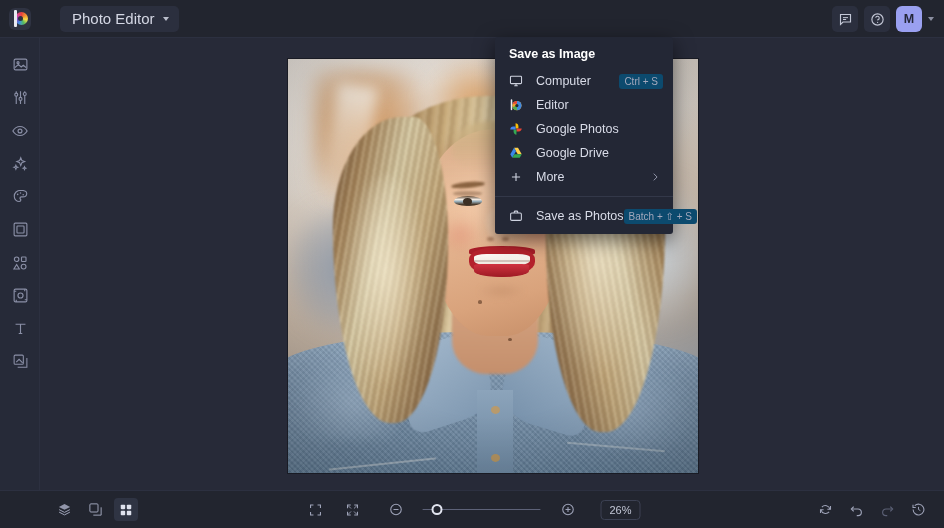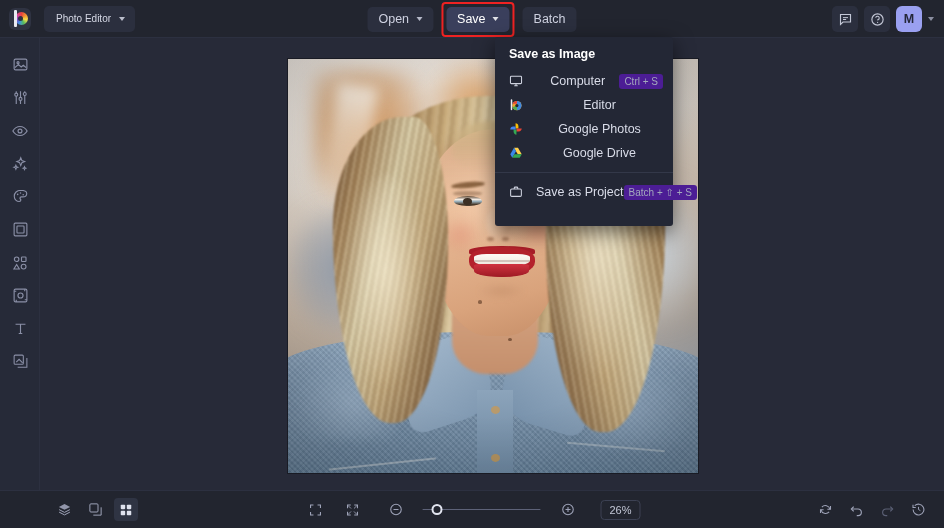--- a/index.html
+++ b/index.html
@@ -48,26 +48,26 @@
     z-index: 2;
   }
   .logo .bhole {
     position:absolute; left:9px; top:8px;
     width:5px;height:5px;border-radius:50%;
     background:#2f3342; z-index:3;
   }
 
   .pe-btn {
     height: 26px;
-    margin-left: 4px;
+    margin-left: 20px;
     padding: 0 10px 0 12px;
     background: #2b2f3e;
     border-radius: 5px;
     display: flex; align-items: center; gap: 8px;
-    color: #d4d7e4; font-size: 10px;
+    color: #d4d7e4; font-size: 15px;
     cursor: pointer;
   }
   .caret {
     width: 0; height: 0;
     border-left: 3.6px solid transparent;
     border-right: 3.6px solid transparent;
     border-top: 4.2px solid currentColor;
     opacity: .85;
   }
 
@@ -407,44 +407,44 @@
   }
 
   
   .menu {
     position: absolute;
     left: 495px; top: 37px;
     width: 178px;
     background: #232735;
     border-radius: 3px;
     box-shadow: 0 6px 20px rgba(0,0,0,.55);
-    padding: 6px 0 22px 0;
+    padding: 6px 0 6px 0;
     z-index: 40;
   }
   .menu-title {
     padding: 4px 14px 8px 14px;
     color: #ffffff; font-size: 12.5px; font-weight: bold;
   }
   .mi {
     height: 24px;
     padding: 0 10px 0 14px;
     display: flex; align-items: center;
     color: #d9dce8; font-size: 12.5px;
     cursor: pointer;
   }
   .mi-ico {
     width: 18px; height: 16px;
     margin-right: 9px;
     display: flex; align-items: center; justify-content: flex-start;
     flex: 0 0 18px;
   }
-  .mi-label { flex: 1 1 auto; white-space: nowrap; text-align: center; }
+  .mi-label { flex: 1 1 auto; white-space: nowrap; }
   .kbd {
     font-size: 10px; color: #a3a8bc;
-    background: #4c1d95;
+    background: #0c4a6e;
     border-radius: 3px;
     padding: 2px 5px;
     white-space: nowrap;
   }
   .mi-chev { color:#9ba0b4; font-size: 11px; padding-right:3px; }
   .menu-div {
     height: 1px; margin: 7px 0 7px 0;
     background: #333849;
   }
 
@@ -519,37 +519,20 @@
         <div class="bstem"></div>
         <div class="bhole"></div>
       </div>
     </div>
 
     <div class="pe-btn">
       <span>Photo Editor</span>
       <span class="caret"></span>
     </div>
 
-    <div class="center-group">
-      <div class="tbtn">
-        <span>Open</span>
-        <span class="caret"></span>
-      </div>
-
-      <div class="save-outline">
-        <div class="tbtn active">
-          <span>Save</span>
-          <span class="caret"></span>
-        </div>
-      </div>
-
-      <div class="tbtn">
-        <span>Batch</span>
-      </div>
-    </div>
 
     <div class="right-group">
       <div class="icon-sq">
         <svg width="15" height="15" viewBox="0 0 24 24" fill="none" stroke="#c3c7d6" stroke-width="1.8">
           <path d="M4 4h16v12H8l-4 4V4z"></path>
             <path d="M8 9h8M8 12h5" stroke-width="1.6"></path>
         </svg>
       </div>
       <div class="icon-sq">
         <svg width="15" height="15" viewBox="0 0 24 24" fill="none" stroke="#c3c7d6" stroke-width="1.8">
@@ -782,31 +765,44 @@
       <span class="mi-ico">
         <svg width="14" height="14" viewBox="0 0 24 24">
           <path d="M8.6 3.2h6.8l6.4 11.1h-6.8z" fill="#ffd04b"></path>
           <path d="M8.6 3.2L2.2 14.3l3.4 5.9 6.4-11.1z" fill="#3a87e8"></path>
           <path d="M5.6 20.2h12.8l3.4-5.9H9z" fill="#34a853"></path>
         </svg>
       </span>
       <span class="mi-label">Google Drive</span>
     </div>
 
+    <div class="mi">
+      <span class="mi-ico">
+        <svg width="14" height="14" viewBox="0 0 24 24" fill="none" stroke="#cfd3e0" stroke-width="1.9">
+          <path d="M12 5v14M5 12h14"></path>
+        </svg>
+      </span>
+      <span class="mi-label">More</span>
+      <span class="mi-chev">
+        <svg width="10" height="10" viewBox="0 0 24 24" fill="none" stroke="#9ba0b4" stroke-width="2.2">
+          <path d="M9 4l8 8-8 8"></path>
+        </svg>
+      </span>
+    </div>
 
     <div class="menu-div"></div>
 
     <div class="mi">
       <span class="mi-ico">
         <svg width="14" height="14" viewBox="0 0 24 24" fill="none" stroke="#cfd3e0" stroke-width="1.8">
           <rect x="2.8" y="7" width="18.4" height="12.5" rx="2"></rect>
           <path d="M9 7V5.2a1.6 1.6 0 0 1 1.6-1.6h2.8A1.6 1.6 0 0 1 15 5.2V7"></path>
         </svg>
       </span>
-      <span class="mi-label">Save as Project</span>
+      <span class="mi-label">Save as Photos</span>
       <span class="kbd">Batch + ⇧ + S</span>
     </div>
   </div>
 
   <div class="bottombar">
 
     <div class="bb-left">
       <div class="bico">
         <span>
           <svg width="15" height="15" viewBox="0 0 24 24" fill="none" stroke="currentColor" stroke-width="1.6">

